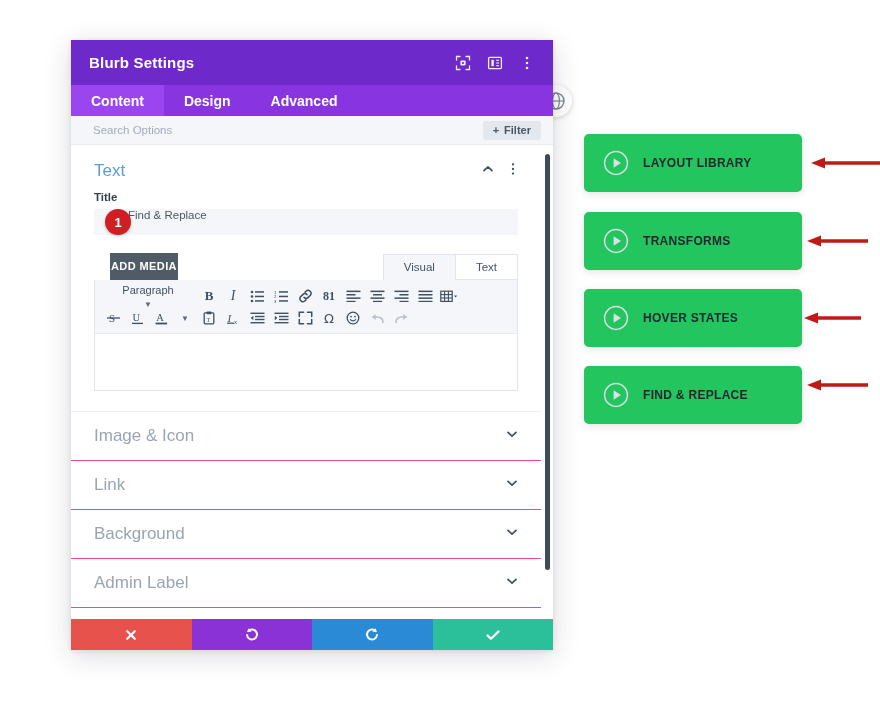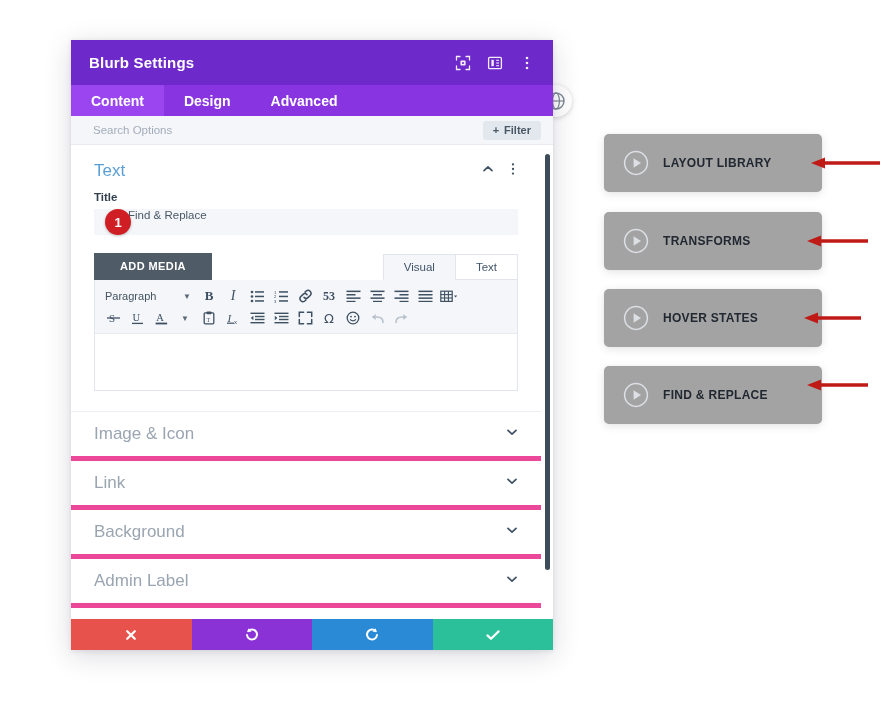--- a/index.html
+++ b/index.html
@@ -95,21 +95,21 @@
     background: #cf1f24; color: #fff; font-size: 13px; font-weight: bold;
     display: flex; align-items: center; justify-content: center;
     box-shadow: 0 1px 3px rgba(0,0,0,.25);
   }
   .title-row { position: relative; }
 
   .body-block { padding: 18px 23px 0 23px; }
   .addmedia-row { display: flex; align-items: flex-end; justify-content: space-between; }
   .add-media {
     background: #4f5b66; color: #fff; font-size: 11px; font-weight: bold;
-    letter-spacing: .4px; padding: 8px 26px; cursor: pointer; line-height: 1;
+    letter-spacing: .4px; padding: 8px 1px; cursor: pointer; line-height: 1; margin-left: 16px;
   }
   .vt-tabs { display: flex; }
   .vt-tab {
     font-size: 11.5px; color: #40546a; padding: 6px 20px;
     border: 1px solid #e2e6ec; background: #fff; cursor: pointer;
   }
   .vt-tab.active { background: #f4f6f9; border-bottom-color: #f4f6f9; }
   .vt-tab + .vt-tab { margin-left: -1px; }
 
   .editor {
@@ -123,33 +123,33 @@
     display: flex; align-items: center; gap: 0; height: 22px;
   }
   .tb {
     min-width: 24px; height: 21px; display: flex; align-items: center;
     justify-content: center; color: #3e5062; font-size: 13px; cursor: pointer;
   }
   .tb.dim { color: #b8c1cb; }
   .tb svg { display: block; }
   .para-sel {
     display: flex; align-items: center; font-size: 11px; color: #44525f;
-    padding: 0 6px 0 4px; cursor: pointer; min-width: 96px; gap: 4px;
+    padding: 0 6px 0 4px; cursor: pointer; min-width: 96px; gap: 4px; flex-direction: column;
   }
   .para-sel .cap { flex: 1; }
   .caret-sm { font-size: 8px; color: #5a6977; }
   .editor-area { height: 56px; background: #fff; }
 
   .sec-sep { height: 1px; background: #eceff3; margin-top: 20px; }
 
   
   .sec-closed {
     display: flex; align-items: center;
     padding: 0 22px 0 23px; height: 49px;
-    border-bottom: 5px solid #ec4899; cursor: pointer;
+    border-bottom: 1px solid #ec4899; cursor: pointer;
   }
   .sec-closed .t { flex: 1; font-size: 17px; color: #9aa5b1; }
 
   
   .m-foot { flex: 0 0 31px; height: 31px; display: flex; }
   .fbtn {
     flex: 1; display: flex; align-items: center; justify-content: center;
     cursor: pointer; color: #fff;
   }
   .fbtn svg { display: block; }
@@ -158,22 +158,22 @@
   #globe {
     position: absolute; left: 540px; top: 85px;
     width: 32px; height: 32px; border-radius: 50%;
     background: #fff; box-shadow: 0 1px 5px rgba(0,0,0,.18);
     display: flex; align-items: center; justify-content: center;
     z-index: 0;
   }
 
   
   .card {
-    position: absolute; left: 604px; width: 218px; height: 58px;
-    background: #a3a3a3; border-radius: 5px;
+    position: absolute; left: 584px; width: 218px; height: 58px;
+    background: #22c55e; border-radius: 5px;
     box-shadow: 0 2px 9px rgba(40,45,60,.13), 0 0 1px rgba(40,45,60,.10);
     display: flex; align-items: center; padding-left: 19px; gap: 14px;
     cursor: pointer;
   }
   .card .lbl {
     font-size: 12px; font-weight: bold; color: #222831; letter-spacing: .3px;
   }
   .play { width: 26px; height: 26px; display: block; flex: 0 0 26px; }
 
   .arrow { position: absolute; height: 14px; }
@@ -310,21 +310,21 @@
                   <rect x="5" y="10.2" width="9" height="1.5" fill="#3e5062"></rect>
                 </svg>
               </div>
               <div class="tb">
                 <svg width="15" height="14" viewBox="0 0 15 14" aria-hidden="true">
                   <path d="M6 8.4a3 3 0 0 0 4.2 0l2.2-2.2a3 3 0 0 0-4.2-4.2L7.1 3.1" fill="none" stroke="#3e5062" stroke-width="1.5" stroke-linecap="round"></path>
                   <path d="M9 5.6a3 3 0 0 0-4.2 0L2.6 7.8a3 3 0 0 0 4.2 4.2l1.1-1.1" fill="none" stroke="#3e5062" stroke-width="1.5" stroke-linecap="round"></path>
                 </svg>
               </div>
               <div class="tb">
-                  <b style="font-size:12px;font-family:'Liberation Serif',serif;">53</b>
+                  <b style="font-size:12px;font-family:'Liberation Serif',serif;">81</b>
                 </div>
               <div class="tb">
                 <svg width="15" height="12" viewBox="0 0 15 12" aria-hidden="true">
                   <rect x="0.5" y="0.6" width="14" height="1.5" fill="#3e5062"></rect>
                   <rect x="0.5" y="4" width="9" height="1.5" fill="#3e5062"></rect>
                   <rect x="0.5" y="7.4" width="14" height="1.5" fill="#3e5062"></rect>
                   <rect x="0.5" y="10.8" width="9" height="1.2" fill="#3e5062"></rect>
                 </svg>
               </div>
               <div class="tb">

